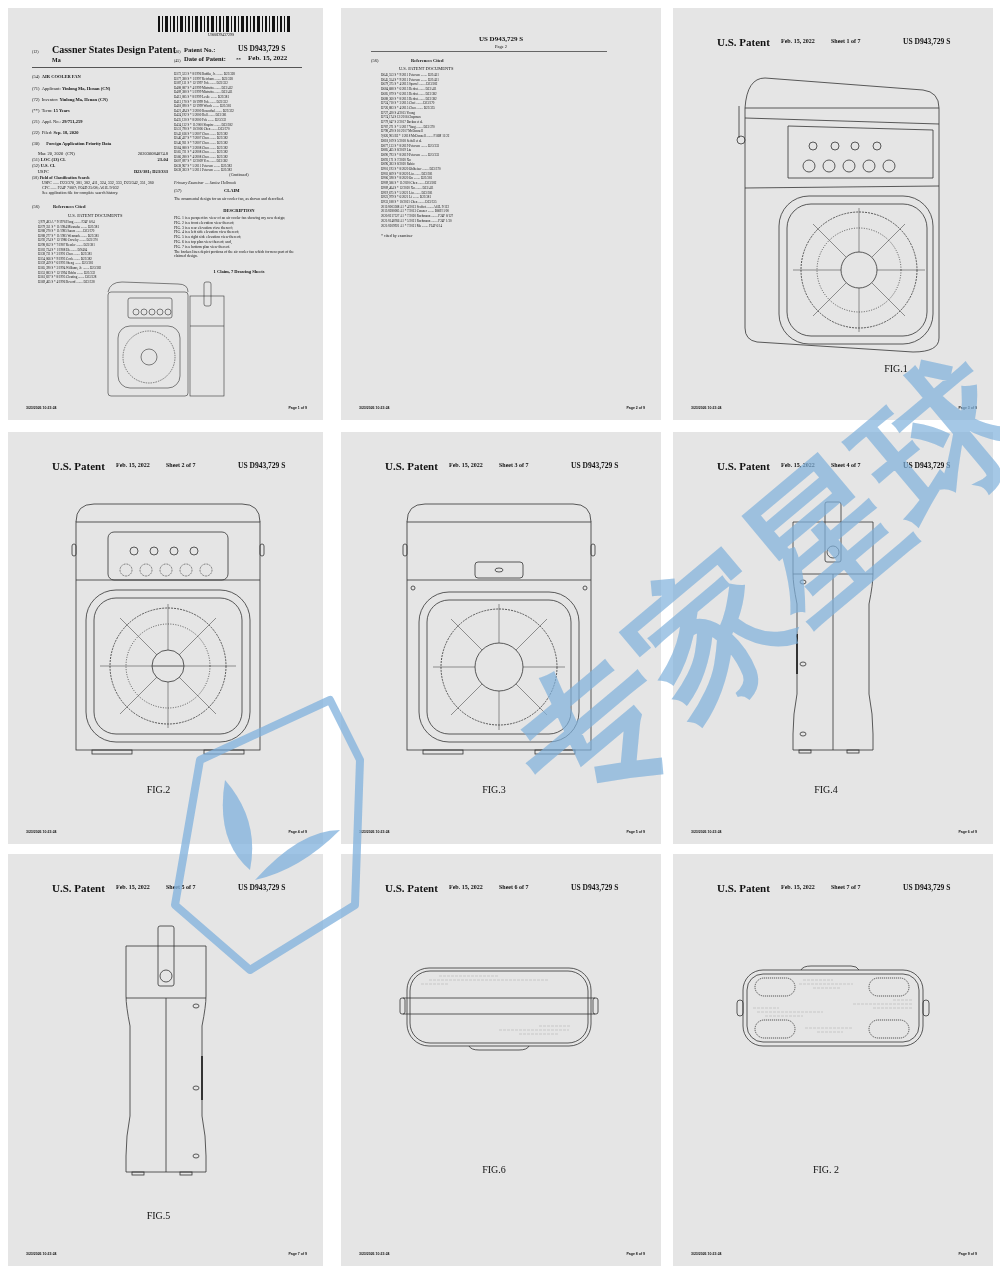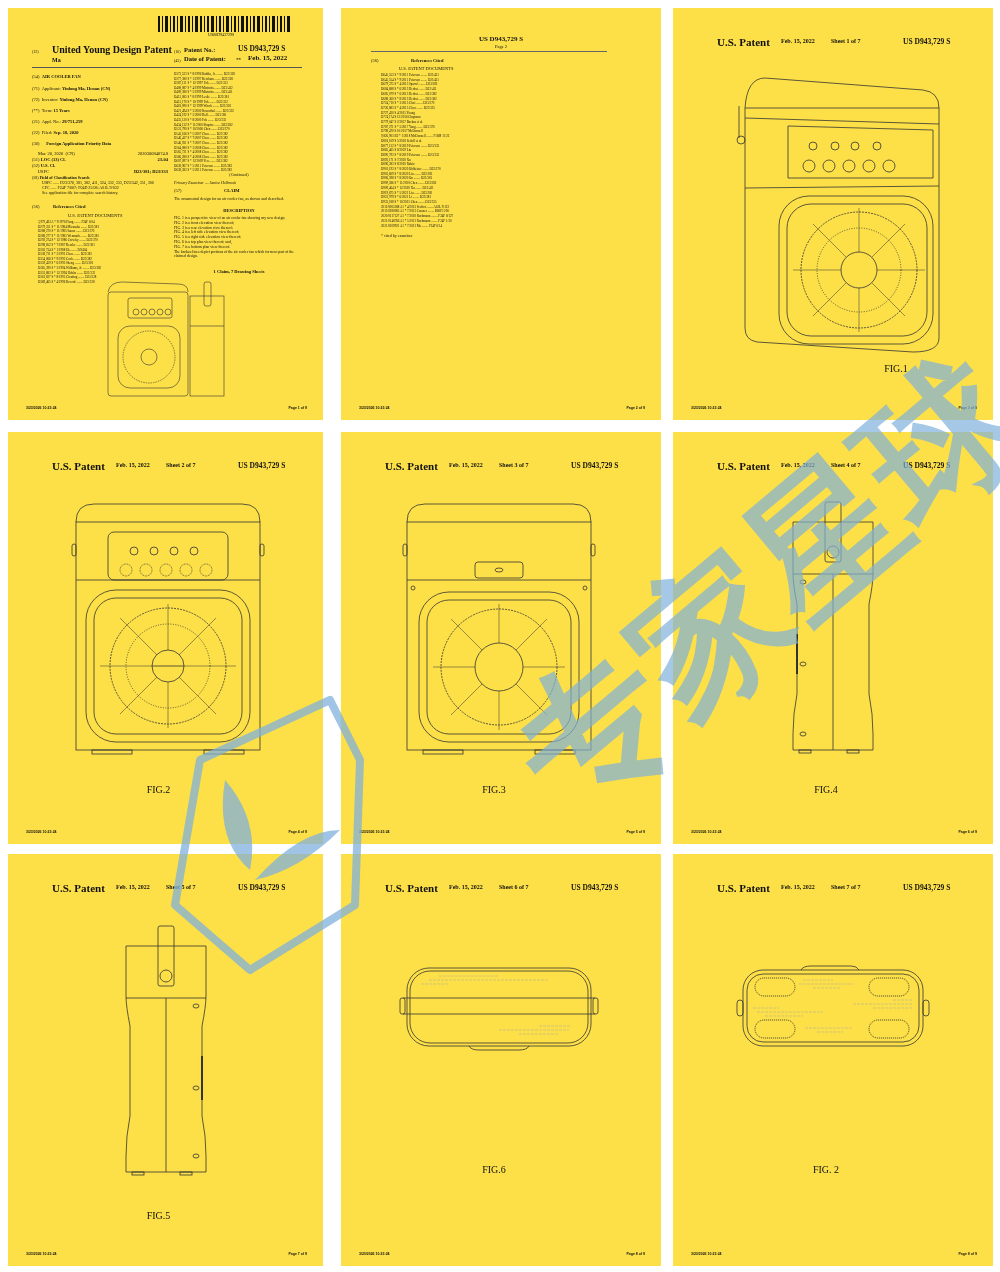--- a/index.html
+++ b/index.html
@@ -1,21 +1,21 @@
 <!DOCTYPE html>
 <html><head>
 <meta charset="utf-8">
 <style>
   html, body { margin: 0; padding: 0; }
   body {
     width: 1000px; height: 1272px; background: #ffffff; position: relative; overflow: hidden;
     font-family: "Liberation Serif", serif; color: #111;
   }
   .page {
-    position: absolute; background: #fde047; box-sizing: border-box;
+    position: absolute; background: #e5e5e5; box-sizing: border-box;
   }
   .sheet-header {
     position: absolute; left: 0; right: 0; top: 28px; height: 14px;
   }
   .sh-us { position: absolute; left: 44px; font-weight: bold; font-size: 11px; }
   .sh-date { position: absolute; left: 108px; font-weight: bold; font-size: 6px; top: 2px; }
   .sh-sheet { position: absolute; left: 158px; font-weight: bold; font-size: 6px; top: 2px; }
   .sh-num { position: absolute; left: 230px; font-weight: bold; font-size: 7.5px; top: 1px; }
   .footer-l { position: absolute; left: 18px; bottom: 10px; font-family: "Liberation Sans", sans-serif; font-weight: bold; font-size: 3.5px; }
   .footer-r { position: absolute; right: 16px; bottom: 10px; font-family: "Liberation Sans", sans-serif; font-weight: bold; font-size: 3.5px; }
@@ -66,21 +66,21 @@
       <rect x="114" y="0" width="3" height="16"></rect>
         <rect x="119" y="0" width="1" height="16"></rect>
         <rect x="122" y="0" width="2" height="16"></rect>
       <rect x="126" y="0" width="1" height="16"></rect>
         <rect x="129" y="0" width="3" height="16"></rect>
     </g>
   </svg>
   <div class="p1-text" style="left:200px;top:24px;font-size:4px;">US00D943729S</div>
 
   <div class="p1-text" style="left:24px;top:41px;font-size:4px;">(12)</div>
-  <div class="p1-text bold" style="left:44px;top:36px;font-size:10px;line-height:12px;">United Young Design Patent</div>
+  <div class="p1-text bold" style="left:44px;top:36px;font-size:10px;line-height:12px;">Cassner States Design Patent</div>
   <div class="p1-text bold" style="left:44px;top:49px;font-size:6px;">Ma</div>
   <div class="p1-text" style="left:166px;top:41px;font-size:4px;">(10)</div>
   <div class="p1-text bold" style="left:176px;top:39px;font-size:6.5px;">Patent No.:</div>
   <div class="p1-text bold" style="left:230px;top:38px;font-size:7.5px;">US D943,729 S</div>
   <div class="p1-text" style="left:166px;top:50px;font-size:4px;">(45)</div>
   <div class="p1-text bold" style="left:176px;top:48px;font-size:6.5px;">Date of Patent:</div>
   <div class="p1-text bold" style="left:228px;top:49px;font-size:5px;">**</div>
   <div class="p1-text bold" style="left:240px;top:47px;font-size:7px;">Feb. 15, 2022</div>
   <div style="position:absolute;left:24px;top:59px;width:270px;border-top:1px solid #555;"></div>
 

